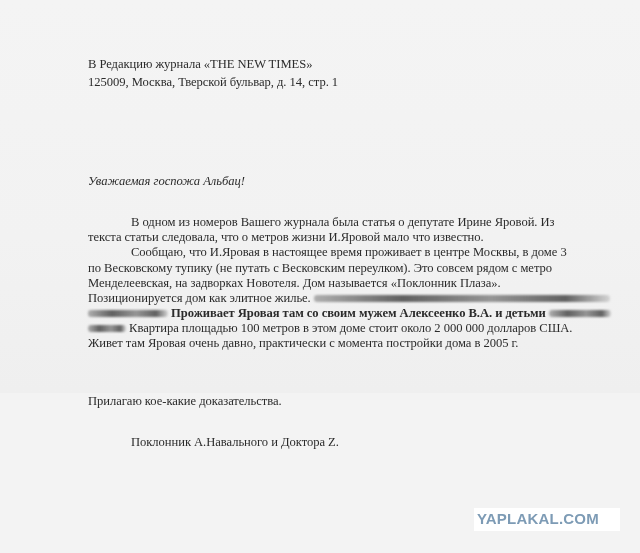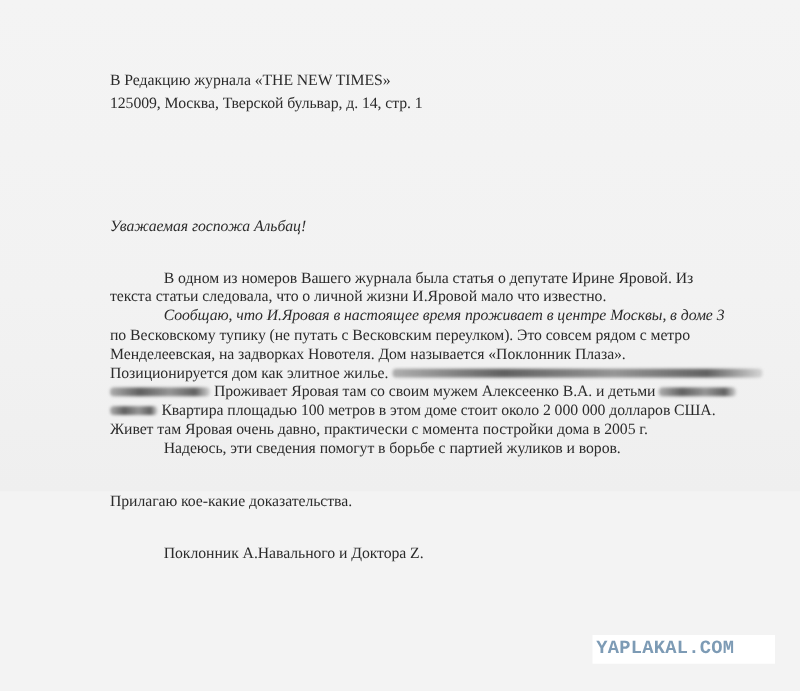--- a/index.html
+++ b/index.html
@@ -32,62 +32,61 @@
       margin-top: -2px;
     }
     .watermark-box {
       position: absolute;
       left: 474px; top: 508px; width: 146px; height: 23px;
       background: #ffffff;
     }
     .watermark {
       position: absolute;
       left: 477px; top: 509px;
-      font-family: Liberation Mono, monospace;
+      font-family: Liberation Sans, sans-serif;
       font-weight: bold;
       font-size: 15px;
       letter-spacing: 0.2px;
       color: #7d9bb5;
       line-height: 20px;
     }
   </style>
 </head>
 <body>
 
 <div class="page">
 
   <div class="line" style="left:88px; top:57px;">В Редакцию журнала «THE  NEW TIMES»</div>
   <div class="line" style="left:88px; top:75px;text-align:center;">125009, Москва, Тверской бульвар, д. 14, стр. 1</div>
 
   <div class="line" style="left:88px; top:174px;font-style:italic;">Уважаемая госпожа Альбац!</div>
 
   <div class="line" style="left:131px; top:215px;">В одном из номеров Вашего журнала была статья о депутате Ирине Яровой. Из</div>
-  <div class="line" style="left:88px; top:230px;">текста статьи следовала, что о личной жизни И.Яровой мало что известно.</div>
-  <div class="line" style="left:131px; top:245px;font-style:italic;">Сообщаю, что И.Яровая в настоящее время проживает в центре Москвы, в доме 3</div>
+  <div class="line" style="left:88px; top:230px;">текста статьи следовала, что о метров жизни И.Яровой мало что известно.</div>
+  <div class="line" style="left:131px; top:245px;">Сообщаю, что И.Яровая в настоящее время проживает в центре Москвы, в доме 3</div>
   <div class="line" style="left:88px; top:261px;text-align:center;">по Весковскому тупику (не путать с Весковским переулком). Это совсем рядом с метро</div>
   <div class="line" style="left:88px; top:276px;">Менделеевская, на задворках Новотеля. Дом называется «Поклонник Плаза».</div>
 
   <div class="line" style="left:88px; top:291px;">
     <span>Позиционируется дом как элитное жилье.</span>
     <span class="redact" style="width:296px;"></span>
   </div>
 
-  <div class="line" style="left:88px; top:306px;">
+  <div class="line" style="left:88px; top:306px;font-weight:bold;">
     <span class="redact" style="width:80px;"></span>
     <span>Проживает Яровая там со своим мужем Алексеенко В.А. и детьми</span>
     <span class="redact" style="width:62px;"></span>
   </div>
 
   <div class="line" style="left:88px; top:321px;">
     <span class="redact" style="width:38px;"></span>
     <span>Квартира площадью 100 метров в этом доме стоит около 2 000 000 долларов США.</span>
   </div>
 
   <div class="line" style="left:88px; top:336px;">Живет там Яровая очень давно, практически с момента постройки дома в 2005 г.</div>
-  <div class="line" style="left:131px; top:351px;">Надеюсь, эти сведения помогут в борьбе с партией жуликов и воров.</div>
 
   <div class="line" style="left:88px; top:394px;">Прилагаю кое-какие доказательства.</div>
 
   <div class="line" style="left:131px; top:435px;">Поклонник А.Навального и Доктора Z.</div>
 
   <div class="watermark-box"></div>
   <div class="watermark">YAPLAKAL.COM</div>
 </div>
 
 </body></html>

